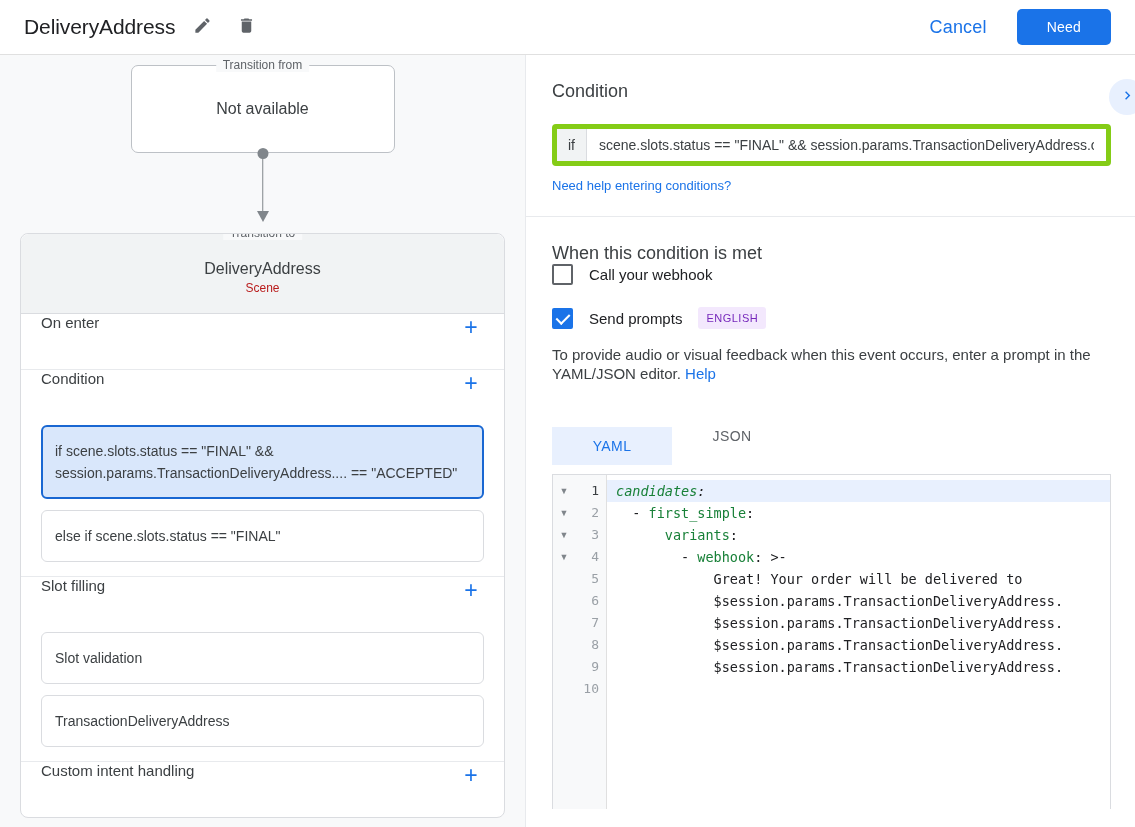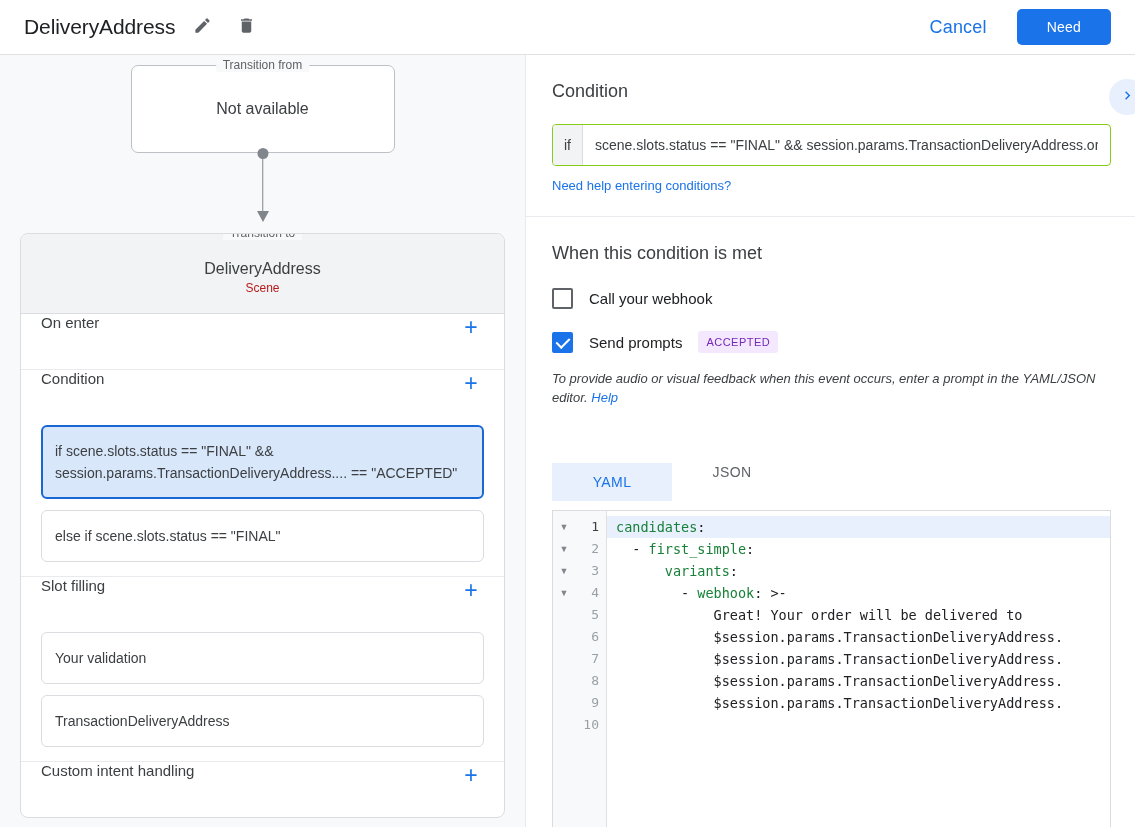--- a/index.html
+++ b/index.html
@@ -251,21 +251,21 @@
     display: flex;
     align-items: center;
     justify-content: center;
     cursor: pointer;
     border: none;
   }
   .collapse-arrow svg { fill: #1a73e8; }
 
   .cond-input-row {
     display: flex;
-    border: 1px solid #84cc16;
+    border: 5px solid #84cc16;
     border-radius: 4px;
     height: 42px;
     overflow: hidden;
     background: #ffffff;
   }
   .cond-if {
     width: 30px;
     background: #f1f3f4;
     border-right: 1px solid #dadce0;
     display: flex;
@@ -290,21 +290,20 @@
     margin-top: 12px;
     font-size: 13px;
     color: #1a73e8;
     text-decoration: none;
     cursor: pointer;
   }
 
   .rp-title2 {
     font-size: 18px;
     color: #3c4043;
-    margin-bottom: 24px;
   }
 
   .check-row {
     display: flex;
     align-items: center;
     margin-bottom: 22px;
   }
   .cbox {
     width: 21px; height: 21px;
     border: 2px solid #5f6368;
@@ -337,27 +336,26 @@
     margin-left: 16px;
     background: #f3e8fd;
     color: #7627bb;
     font-size: 11px;
     font-weight: 500;
     letter-spacing: 0.5px;
     padding: 5px 8px;
     border-radius: 3px;
   }
   .hint-text {
-    font-size: 13px;
+    font-size: 15px;
     color: #3c4043;
     line-height: 19px;
     margin-top: -6px;
-    margin-bottom: 36px;
+    margin-bottom: 24px;
     max-width: 562px;
-    font-style: italic;
   }
   .hint-text a { color: #1a73e8; text-decoration: none; cursor: pointer; }
 
   .tabs {
     display: flex;
     margin-bottom: 0;
   }
   .tab {
     width: 120px;
     text-align: center;
@@ -425,21 +423,21 @@
   }
   .code-line {
     height: 22px;
     line-height: 22px;
     font-family: "DejaVu Sans Mono", monospace;
     font-size: 13.5px;
     color: #202124;
     white-space: pre;
     padding-left: 9px;
   }
-  .code-line.hl { background: #e8f0fe; }
+  .code-line.hl { background: #e8f0fe; font-style: italic; }
   .yk { color: #188038; }
   .yp { color: #202124; }
 </style>
 </head>
 <body>
 
 <div class="topbar">
   <span class="topbar-title">DeliveryAddress</span>
 
   <button class="icon-btn">
@@ -505,21 +503,21 @@
             <div class="chip">else if scene.slots.status == "FINAL"</div>
           </div>
         </div>
 
         <div class="section">
           <div class="section-header">
             <span class="section-title">Slot filling</span>
             <button class="plus-btn">+</button>
           </div>
           <div class="section-body">
-            <div class="chip">Your validation</div>
+            <div class="chip">Slot validation</div>
             <div class="chip">TransactionDeliveryAddress</div>
           </div>
         </div>
 
         <div class="section">
           <div class="section-header">
             <span class="section-title">Custom intent handling</span>
             <button class="plus-btn">+</button>
           </div>
         </div>
@@ -553,21 +551,21 @@
       <div class="rp-title2">When this condition is met</div>
 
       <div class="check-row">
         <div class="cbox"></div>
         <span class="check-label">Call your webhook</span>
       </div>
 
       <div class="check-row">
         <div class="cbox checked"></div>
         <span class="check-label">Send prompts</span>
-        <span class="lang-badge">ACCEPTED</span>
+        <span class="lang-badge">ENGLISH</span>
       </div>
 
       <div class="hint-text">
         <span>To provide audio or visual feedback when this event occurs, enter a prompt in the YAML/JSON editor. </span><a>Help</a>
       </div>
 
       <div class="tabs">
         <button class="tab active">YAML</button>
         <button class="tab">JSON</button>
       </div>

